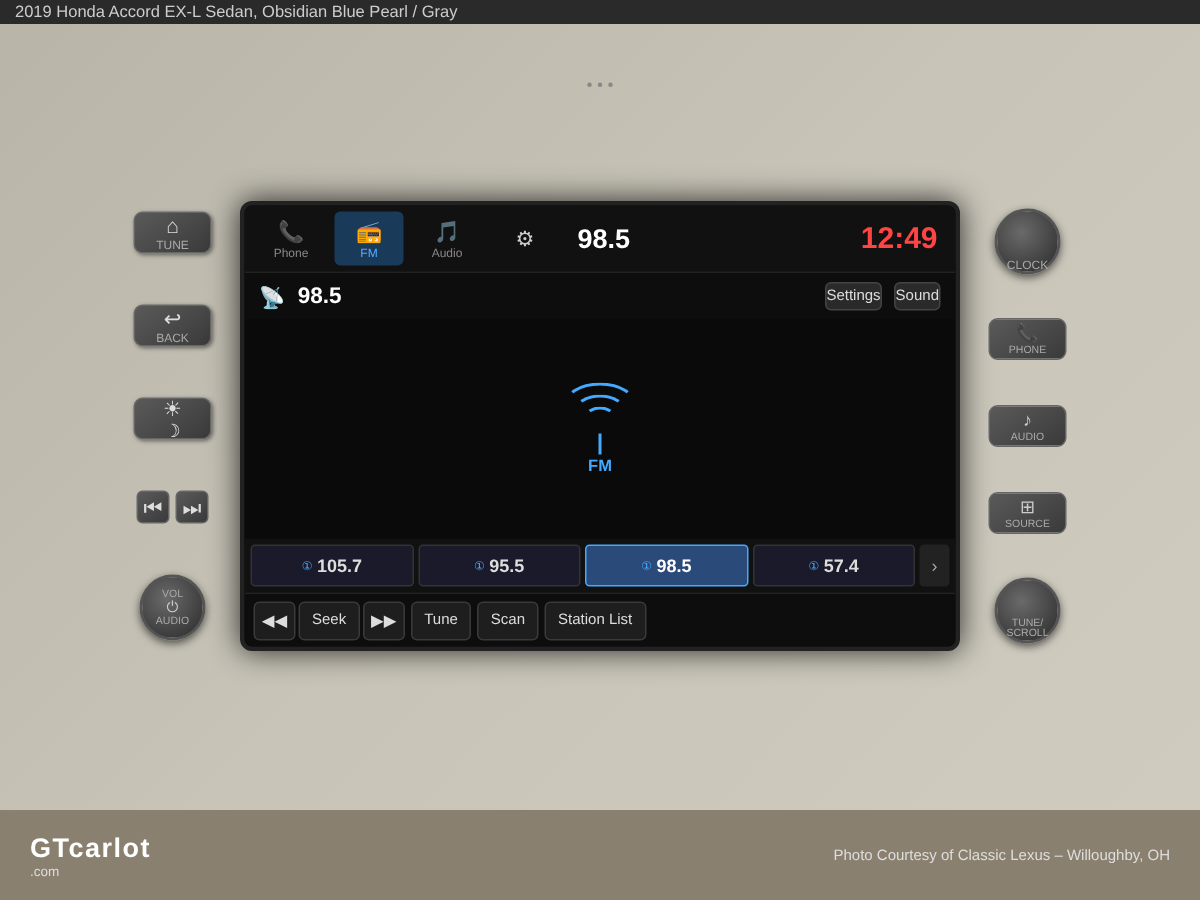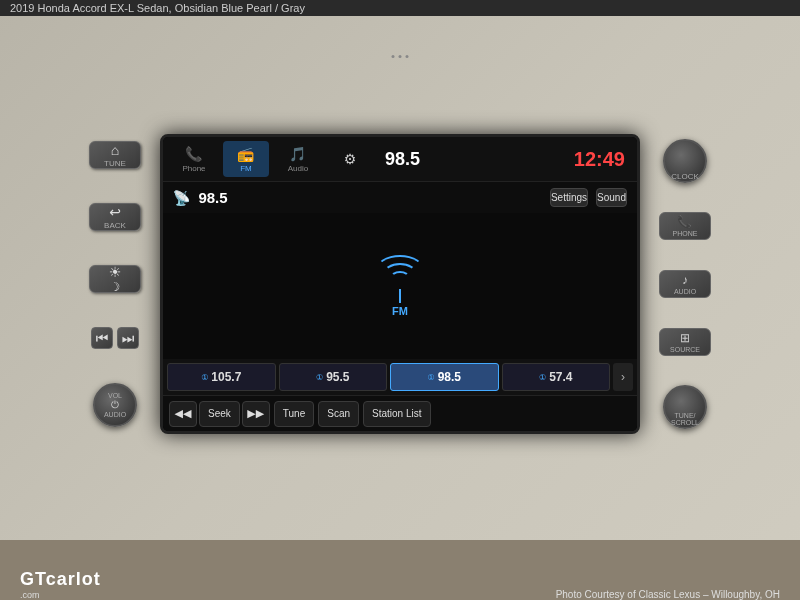--- a/index.html
+++ b/index.html
@@ -418,21 +418,21 @@
 
     
     .footer {
       position: absolute;
       bottom: 0;
       left: 0;
       right: 0;
       height: 60px;
       background: #8a8070;
       display: flex;
-      align-items: flex-end;
+      align-items: center;
       justify-content: space-between;
       padding: 0 20px;
     }
     .footer-logo {
       display: flex;
       flex-direction: column;
       align-items: flex-start;
     }
     .footer-logo .logo-main {
       font-size: 18px;

